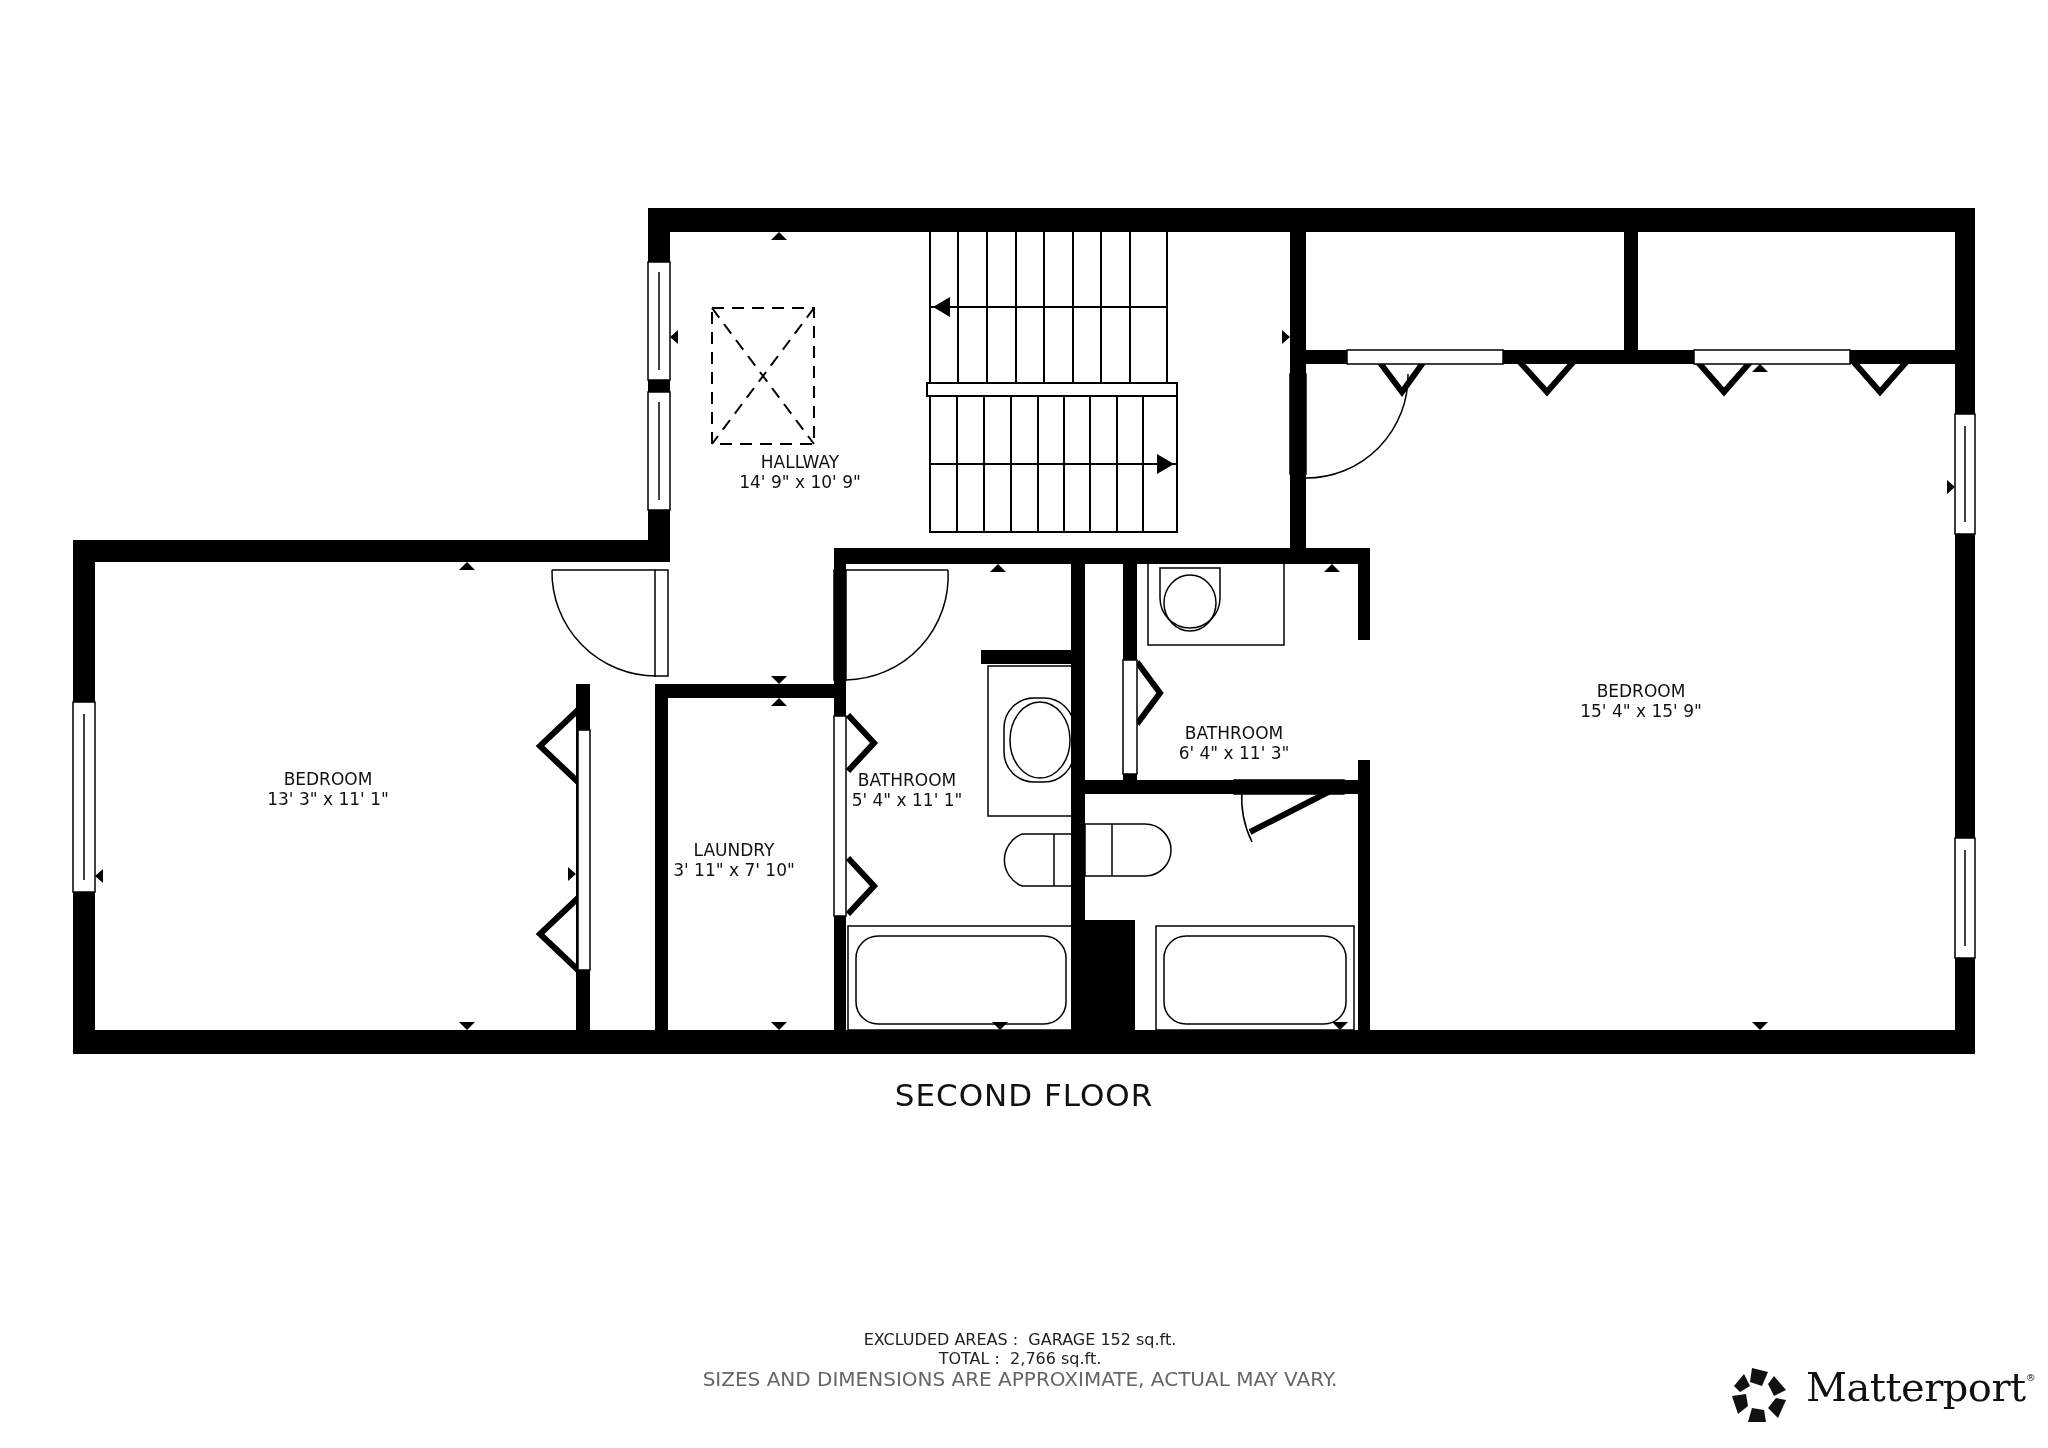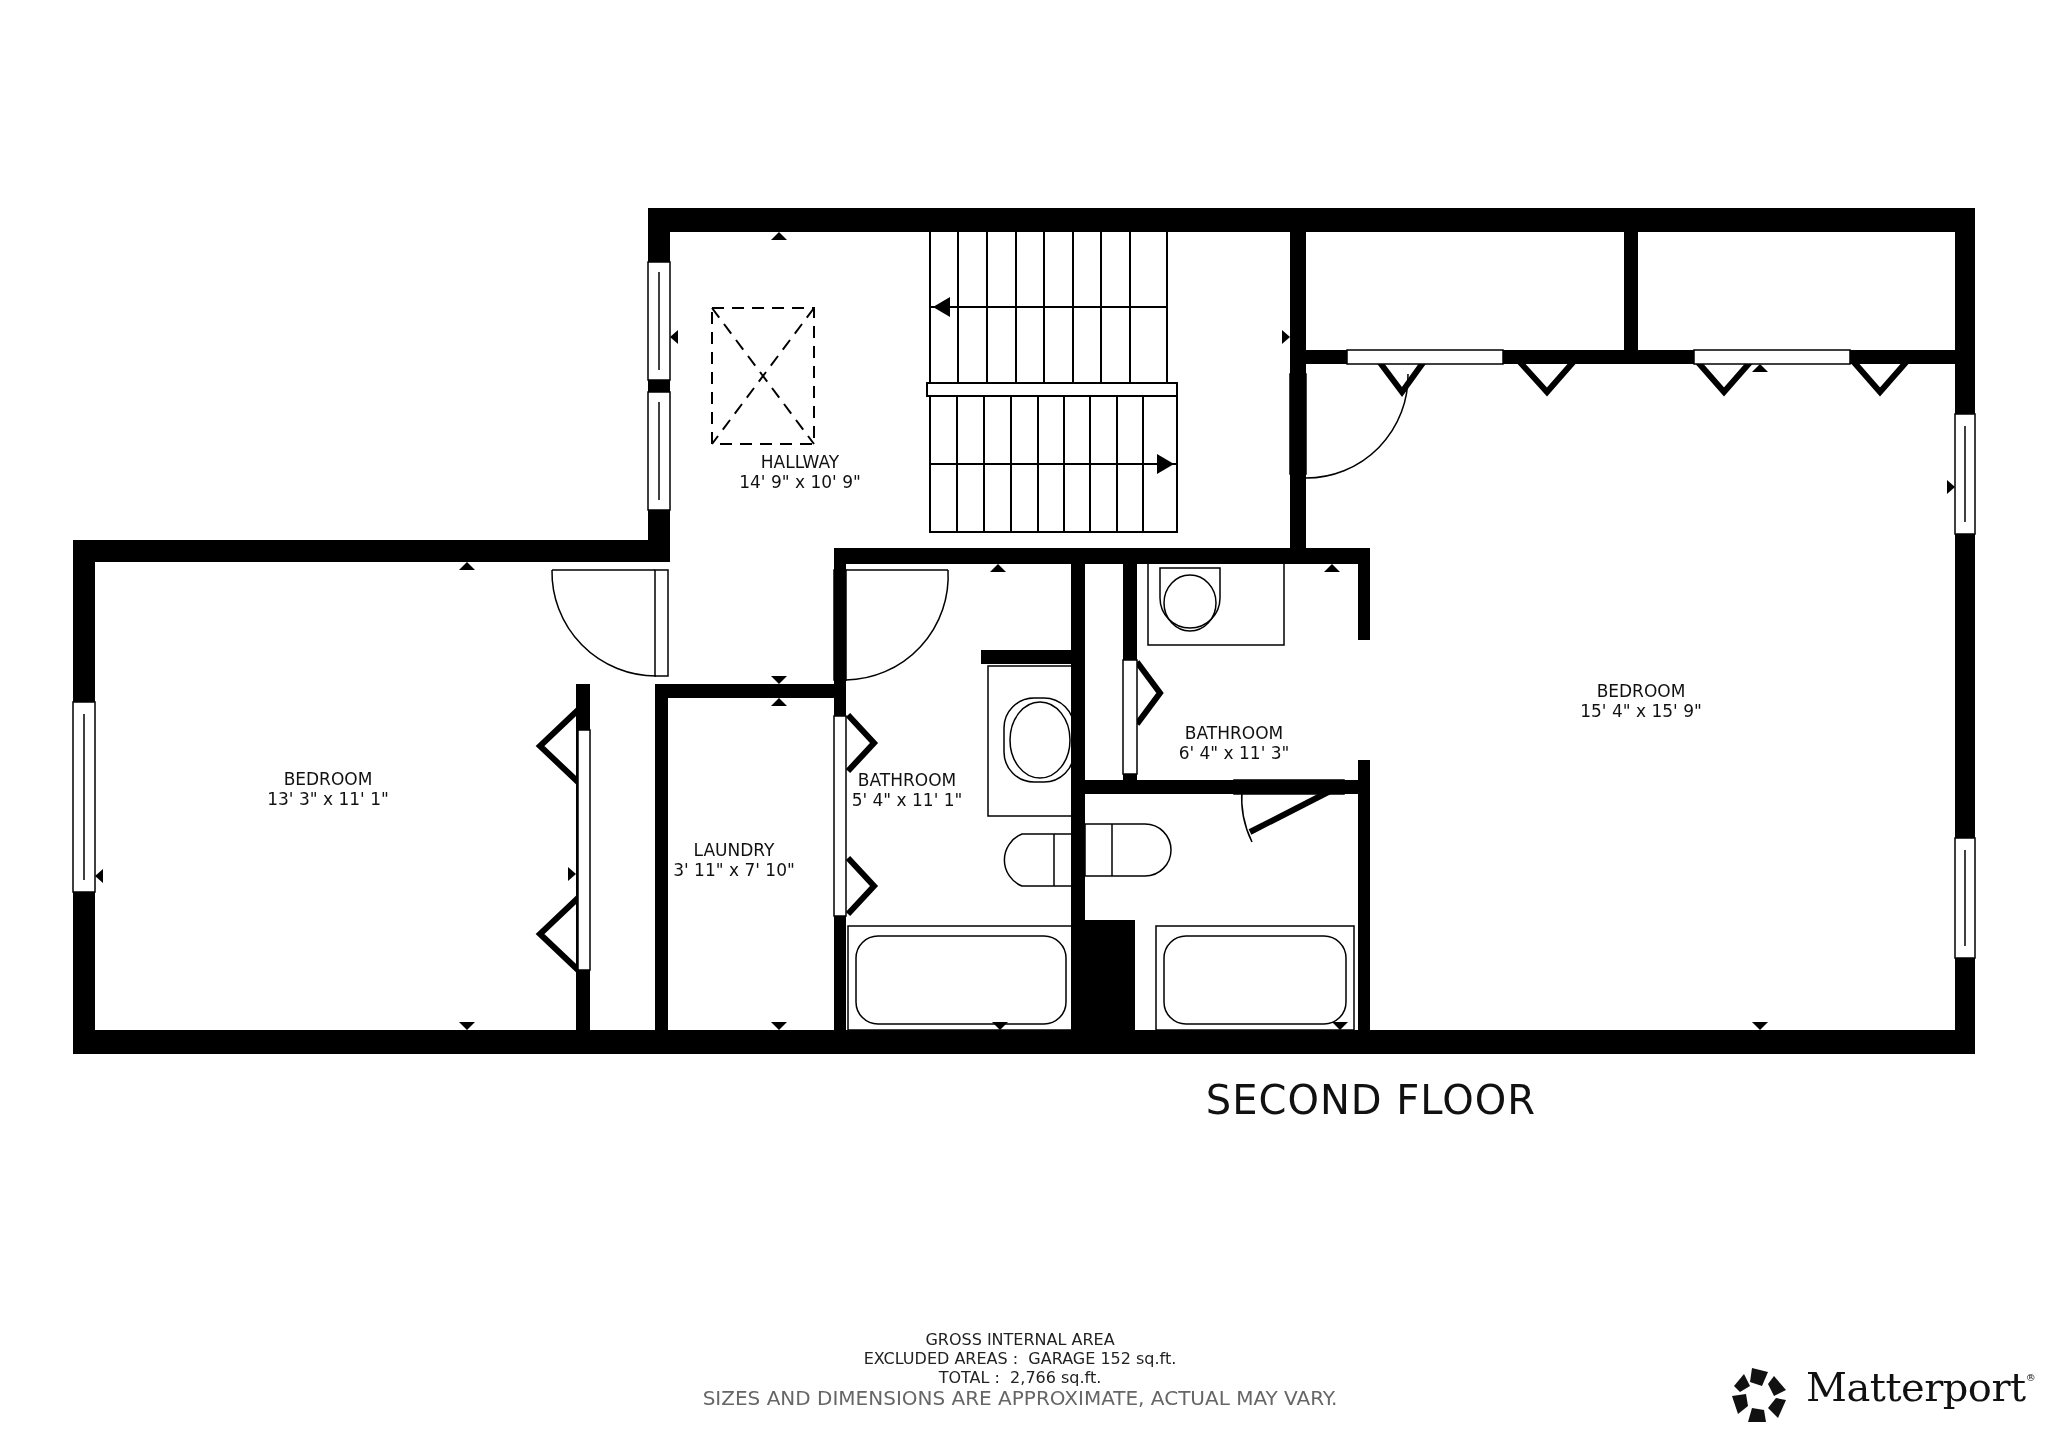--- a/index.html
+++ b/index.html
@@ -1,19 +1,19 @@
 <!DOCTYPE html>
 <html><head>
 <meta charset="utf-8">
 <style>
   html,body{margin:0;padding:0;background:#fff;}
   body{width:2048px;height:1448px;position:relative;overflow:hidden;font-family:"DejaVu Sans","Liberation Sans",sans-serif;}
   svg{position:absolute;left:0;top:0;}
   .room-label{font-family:"DejaVu Sans",sans-serif;font-size:17px;fill:#111;text-anchor:middle;}
-  .floor-title{position:absolute;left:0;width:1024px;top:1077px;text-align:right;font-size:40px;letter-spacing:1px;color:#111;font-family:"DejaVu Sans",sans-serif;margin-left:512px;}
+  .floor-title{position:absolute;left:0;width:1024px;top:1077px;text-align:center;font-size:31px;letter-spacing:1px;color:#111;font-family:"DejaVu Sans",sans-serif;margin-left:512px;}
   .area-block{position:absolute;left:620px;width:800px;top:1330px;text-align:center;font-family:"DejaVu Sans",sans-serif;font-size:16px;line-height:19px;color:#222;}
   .area-block .disclaimer{color:#666;font-size:20px;margin-top:2px;}
   .logo{position:absolute;left:1728px;top:1364px;display:flex;gap:14px;}
   .logo-text{font-family:"DejaVu Serif","Liberation Serif",serif;font-size:40px;color:#111;letter-spacing:-0.5px;}
   .logo-text sup{font-size:10px;vertical-align:top;position:relative;top:8px;}
 </style>
 </head>
 <body>
 
 <svg width="2048" height="1448" viewBox="0 0 2048 1448" xmlns="http://www.w3.org/2000/svg">
@@ -171,21 +171,20 @@
     <text class="room-label" x="1234" y="739">BATHROOM</text>
     <text class="room-label" x="1234" y="759">6' 4" x 11' 3"</text>
     <text class="room-label" x="1641" y="697">BEDROOM</text>
     <text class="room-label" x="1641" y="717">15' 4" x 15' 9"</text>
   </g>
 </svg>
 
 <div class="floor-title" style="margin-left:0;left:512px;">SECOND FLOOR</div>
 
 <div class="area-block">
-  <div>GROSS INTERNAL AREA</div>
   <div style="white-space:pre;">EXCLUDED AREAS :  GARAGE 152 sq.ft.</div>
   <div style="white-space:pre;">TOTAL :  2,766 sq.ft.</div>
   <div class="disclaimer">SIZES AND DIMENSIONS ARE APPROXIMATE, ACTUAL MAY VARY.</div>
 </div>
 
 <div class="logo">
   <svg width="64" height="64" viewBox="0 0 64 64" style="position:static;">
     <g fill="#111">
       <polygon points="24,4 40,8 34,22 22,18"></polygon>
       <polygon points="46,12 58,26 46,32 40,20"></polygon>

